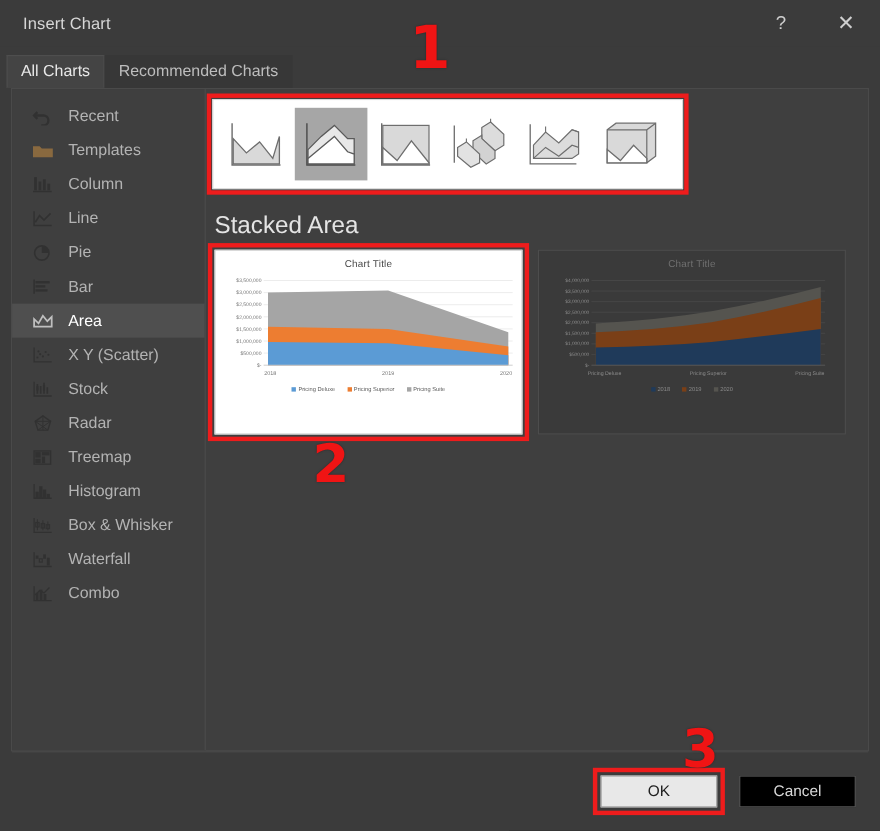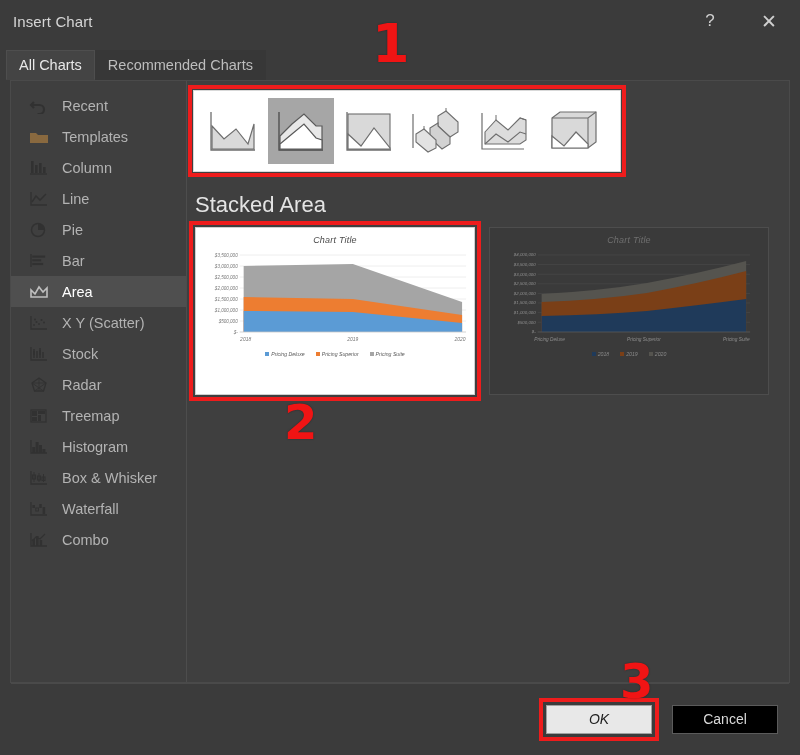--- a/index.html
+++ b/index.html
@@ -23,20 +23,21 @@
   }
 
   
   .titlebar {
     height: 42px;
     background: #3b3b3b;
     display: flex;
     align-items: center;
     flex: 0 0 auto;
     position: relative;
+    padding-left: 8px;
   }
   .title-text {
     color: #d6d6d6;
     font-size: 15px;
     padding-left: 13px;
     letter-spacing: .1px;
   }
   .titlebar-buttons {
     margin-left: auto;
     display: flex;
@@ -189,21 +190,21 @@
     height: 168px;
     background: #ffffff;
     border: 1px solid #d0d0d0;
     position: relative;
     overflow: hidden;
   }
   .preview.dimmed {
     background: #3a3a3a;
     border-color: #4d4d4d;
   }
-  .preview-wrap { position: relative; font-style: italic; }
+  .preview-wrap { position: relative; }
   .redbox.preview-box { left: -6px; top: -6px; right: -6px; bottom: -6px; }
 
   .chart-title {
     text-align: center;
     font-size: 9px;
     color: #4a4a4a;
     margin-top: 7px;
     letter-spacing: .2px;
   }
   .preview.dimmed .chart-title { color: #6f6f6f; }
@@ -261,21 +262,21 @@
     justify-content: center;
     border: 1px solid #5b5b5b;
     background: #000000;
     color: #d9d9d9;
   }
   .btn.primary {
     background: #e8e8e8;
     color: #202020;
     border: 1px solid #a0a0a0;
   }
-  .ok-wrap { position: relative; font-style: italic; }
+  .ok-wrap { position: relative; }
   .redbox.ok-box { left: -7px; top: -7px; right: -7px; bottom: -7px; border-width: 4px; }
 
   .footer-sep {
     position: absolute;
     left: 11px; right: 11px;
     top: 0;
     height: 1px;
     background: #4a4a4a;
   }
 </style>

